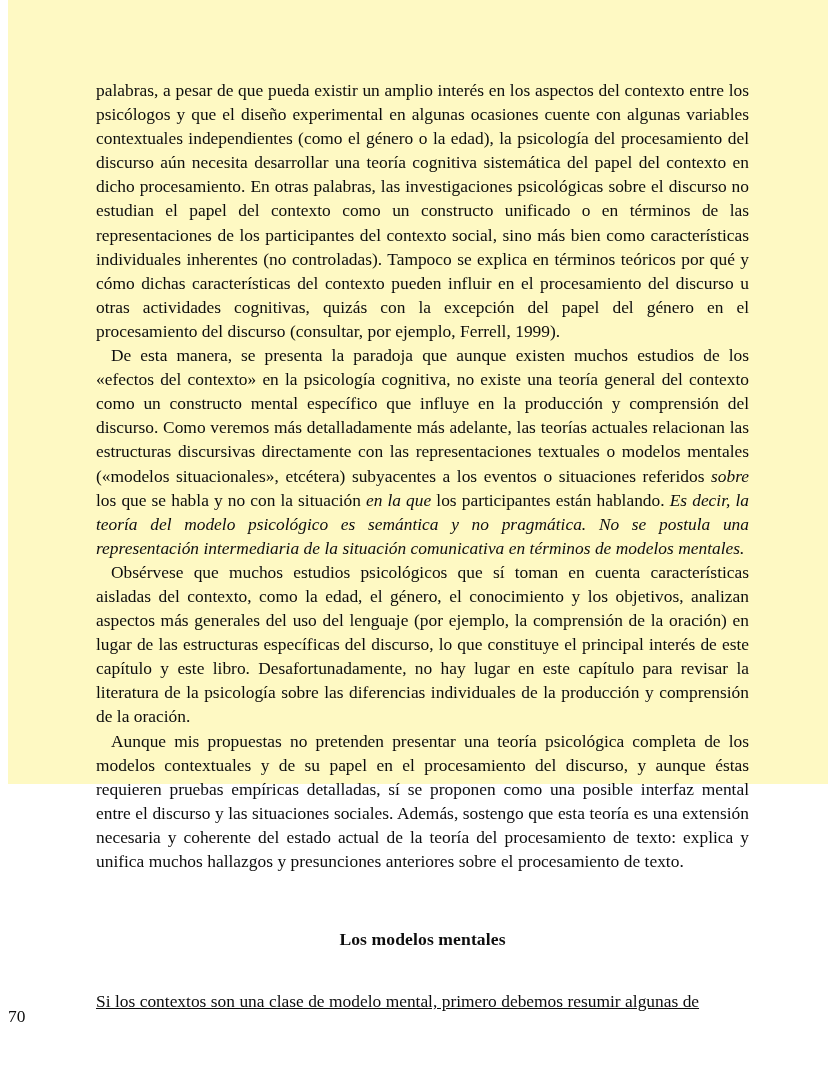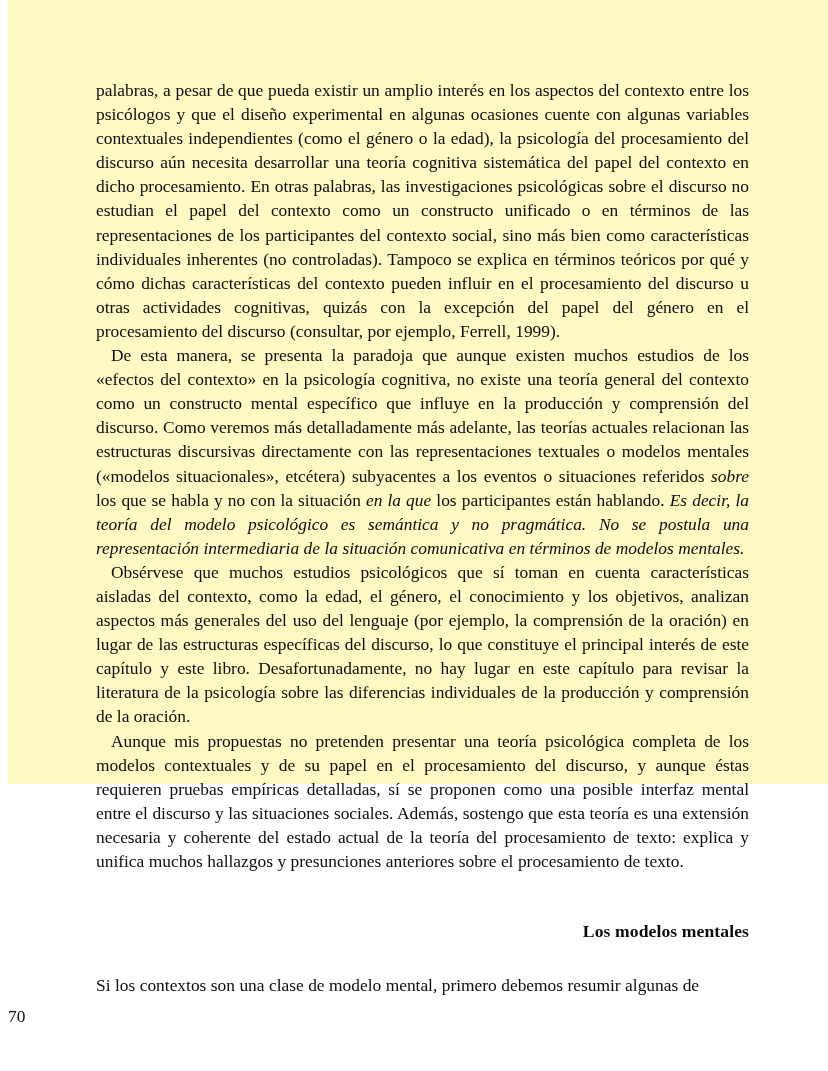--- a/index.html
+++ b/index.html
@@ -39,36 +39,37 @@
     text-align: justify;
     text-justify: inter-word;
     text-indent: 15px;
     -webkit-hyphens: none;
     hyphens: none;
     word-spacing: 0.1px;
   }
 
   p.body-par.last-par {
     text-align: justify;
+    text-decoration: underline;
   }
 
   
   p.first-par {
     text-indent: 0;
   }
 
   em, .ital {
   }
 
   h2.section-heading {
-    margin: 0;
+    margin: 8px;
     font-size: 17.6px;
     line-height: 24px;
     font-weight: bold;
-    text-align: right;
+    text-align: center;
     text-indent: 0;
     letter-spacing: 0.1px;
   }
 
   .gap-before-heading { height: 46px; }
   .gap-after-heading  { height: 30px; }
 
   .page-number {
     position: absolute;
     left: 0;

